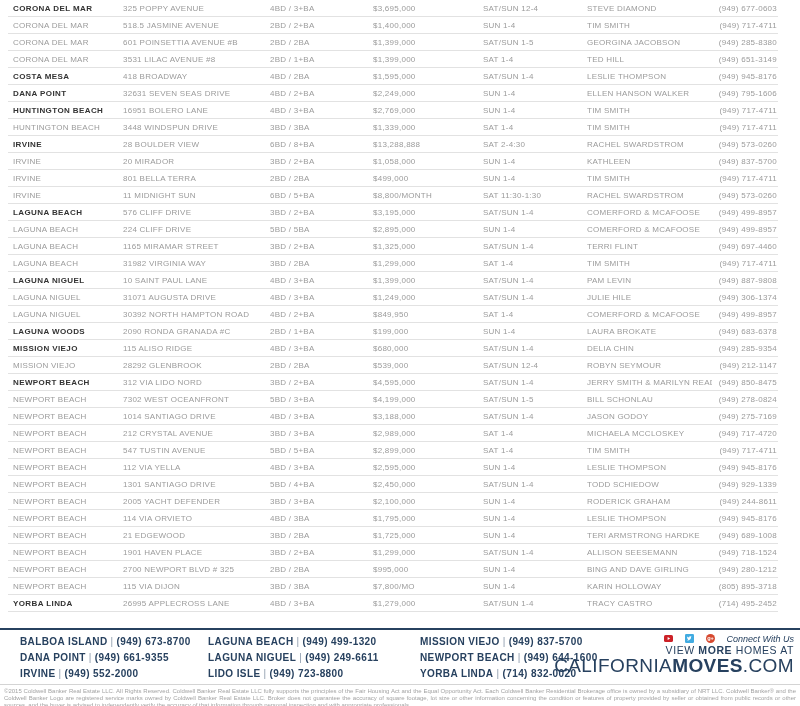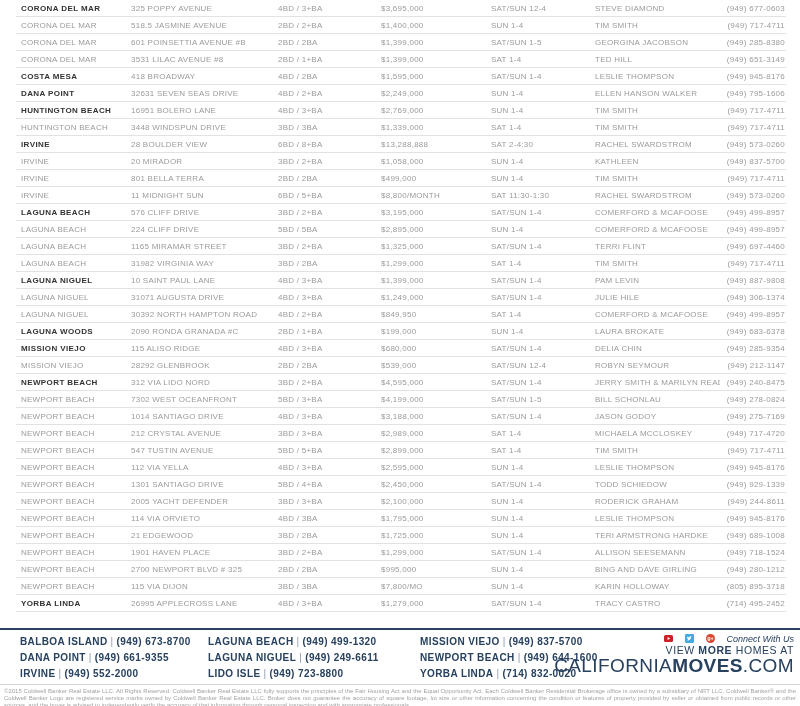--- a/index.html
+++ b/index.html
@@ -9,21 +9,21 @@
     --rule:#e2e2e2;
   }
   *{box-sizing:border-box;}
   html,body{margin:0;padding:0;}
   body{
     width:800px;height:706px;position:relative;background:#ffffff;
     font-family:"Liberation Sans", sans-serif;overflow:hidden;
   }
 
   
-  .listings{position:absolute;top:0;left:16px;width:770px;}
+  .listings{position:absolute;top:0;left:8px;width:770px;}
   .row{
     display:grid;
     grid-template-columns:110px 147px 103px 110px 104px 125px 1fr;
     height:17px;align-items:center;
     border-bottom:1px solid var(--rule);
     padding-left:5px;
     font-size:8px;letter-spacing:.25px;color:var(--row-text);
     white-space:nowrap;
   }
   .cell{overflow:hidden;}
@@ -261,21 +261,21 @@
       <span class="cell agent">ROBYN SEYMOUR</span>
       <span class="cell phone">(949) 212-1147</span>
     </div>
     <div class="row">
       <span class="cell city bold">NEWPORT BEACH</span>
       <span class="cell address">312 VIA LIDO NORD</span>
       <span class="cell bed-bath">3BD / 2+BA</span>
       <span class="cell price">$4,595,000</span>
       <span class="cell open-house">SAT/SUN 1-4</span>
       <span class="cell agent">JERRY SMITH &amp; MARILYN READ</span>
-      <span class="cell phone">(949) 240-8475</span>
+      <span class="cell phone">(949) 850-8475</span>
     </div>
     <div class="row">
       <span class="cell city">NEWPORT BEACH</span>
       <span class="cell address">7302 WEST OCEANFRONT</span>
       <span class="cell bed-bath">5BD / 3+BA</span>
       <span class="cell price">$4,199,000</span>
       <span class="cell open-house">SAT/SUN 1-5</span>
       <span class="cell agent">BILL SCHONLAU</span>
       <span class="cell phone">(949) 278-0824</span>
     </div>

